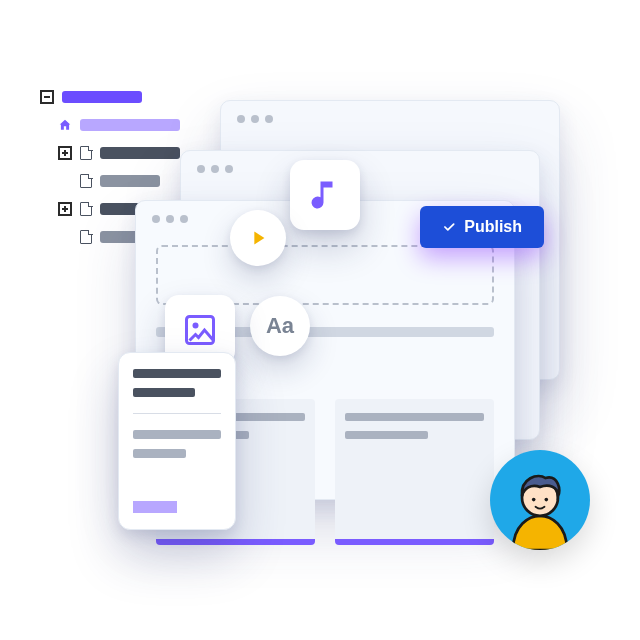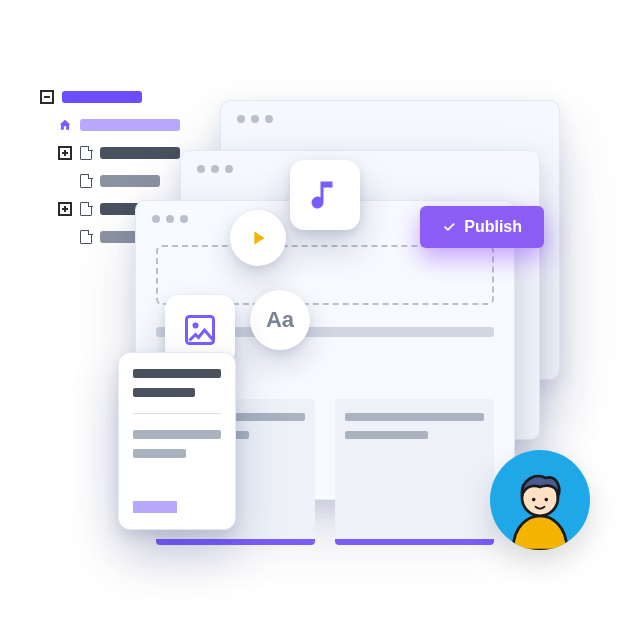--- a/index.html
+++ b/index.html
@@ -98,21 +98,21 @@
   }
   .card-accent { position:absolute; bottom:-6px; left:0; right:0; height:6px; background:#7a5cff; border-radius:0 0 4px 4px; }
   .line { height:8px; background:#aab2c0; border-radius:2px; }
   .line-short { width: 60%; }
 
   
   .publish {
     position: absolute;
     right: -30px;
     top: 5px;
-    background: #8b5cf6;
+    background: #1d4ed8;
     color: #fff;
     padding: 12px 22px;
     border-radius: 6px;
     font-size: 16px;
     font-weight: 600;
     display:flex; align-items:center; gap:8px;
     box-shadow: 0 10px 24px rgba(123,31,255,0.4);
   }
   .check { display:inline-block; }
 
@@ -127,21 +127,21 @@
   .tile-music { width: 70px; height: 70px; left: 290px; top: 160px; }
   .tile-image { width: 70px; height: 70px; left: 165px; top: 295px; }
   .pill {
     position: absolute;
     border-radius: 999px;
     background: #fff;
     box-shadow: 0 14px 30px rgba(30,40,90,0.18), 0 3px 8px rgba(30,40,90,0.10);
     display:flex; align-items:center; justify-content:center;
   }
   .pill-play { width:56px; height:56px; left: 230px; top: 210px; }
-  .pill-aa { width:60px; height:60px; left: 250px; top: 290px; }
+  .pill-aa { width:60px; height:60px; left: 250px; top: 296px; }
 
   
   .phone {
     position: absolute;
     left: 118px;
     top: 352px;
     width: 118px;
     height: 178px;
     background: #ffffff;
     border: 1px solid #e3e9f2;

